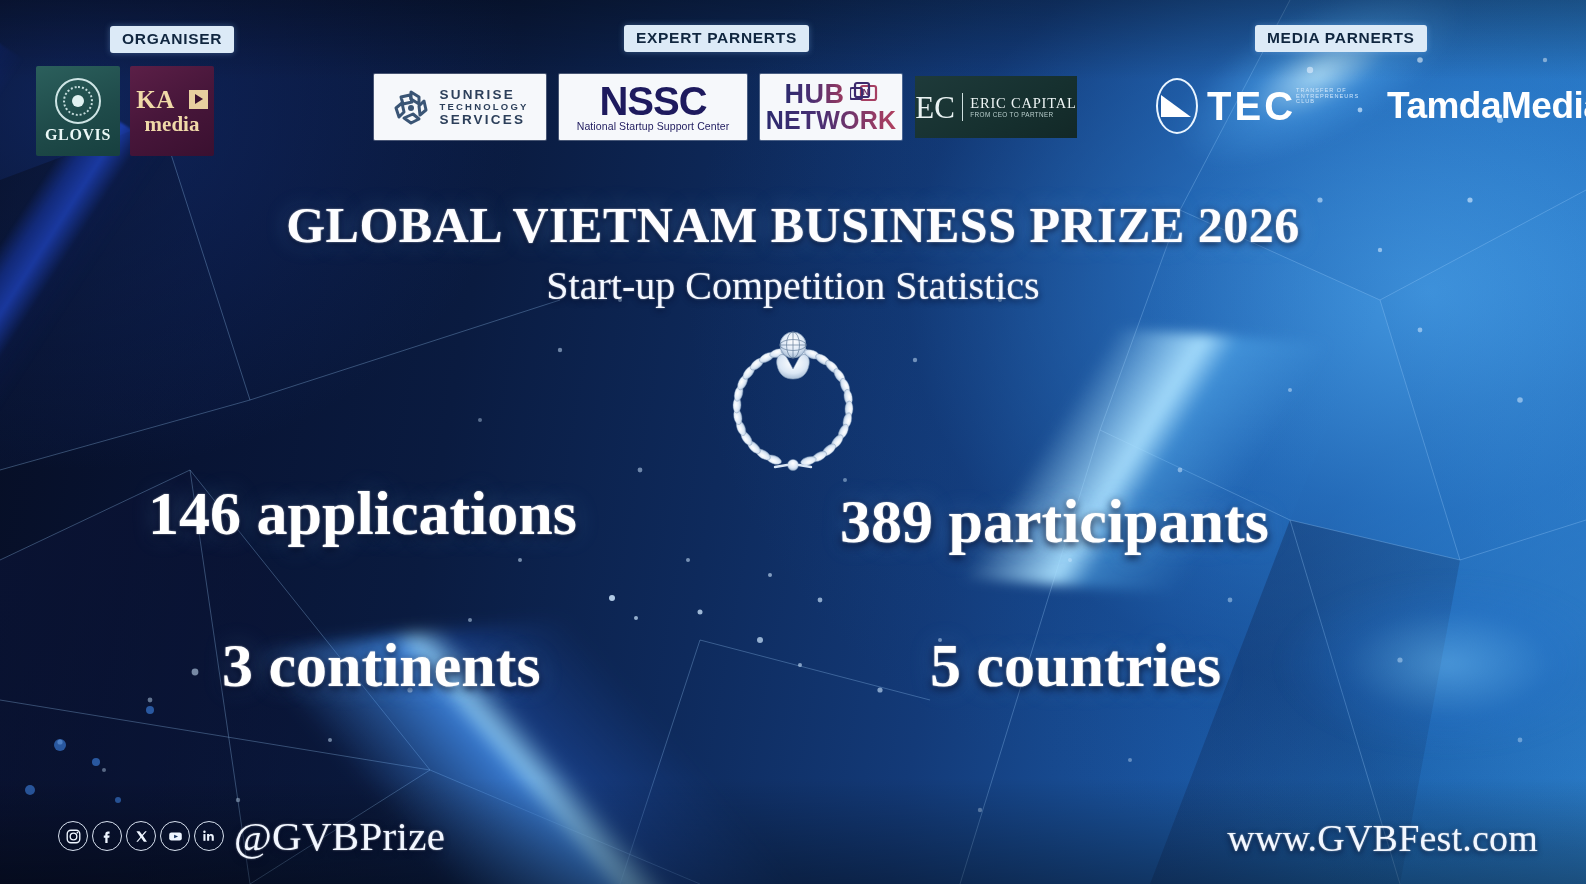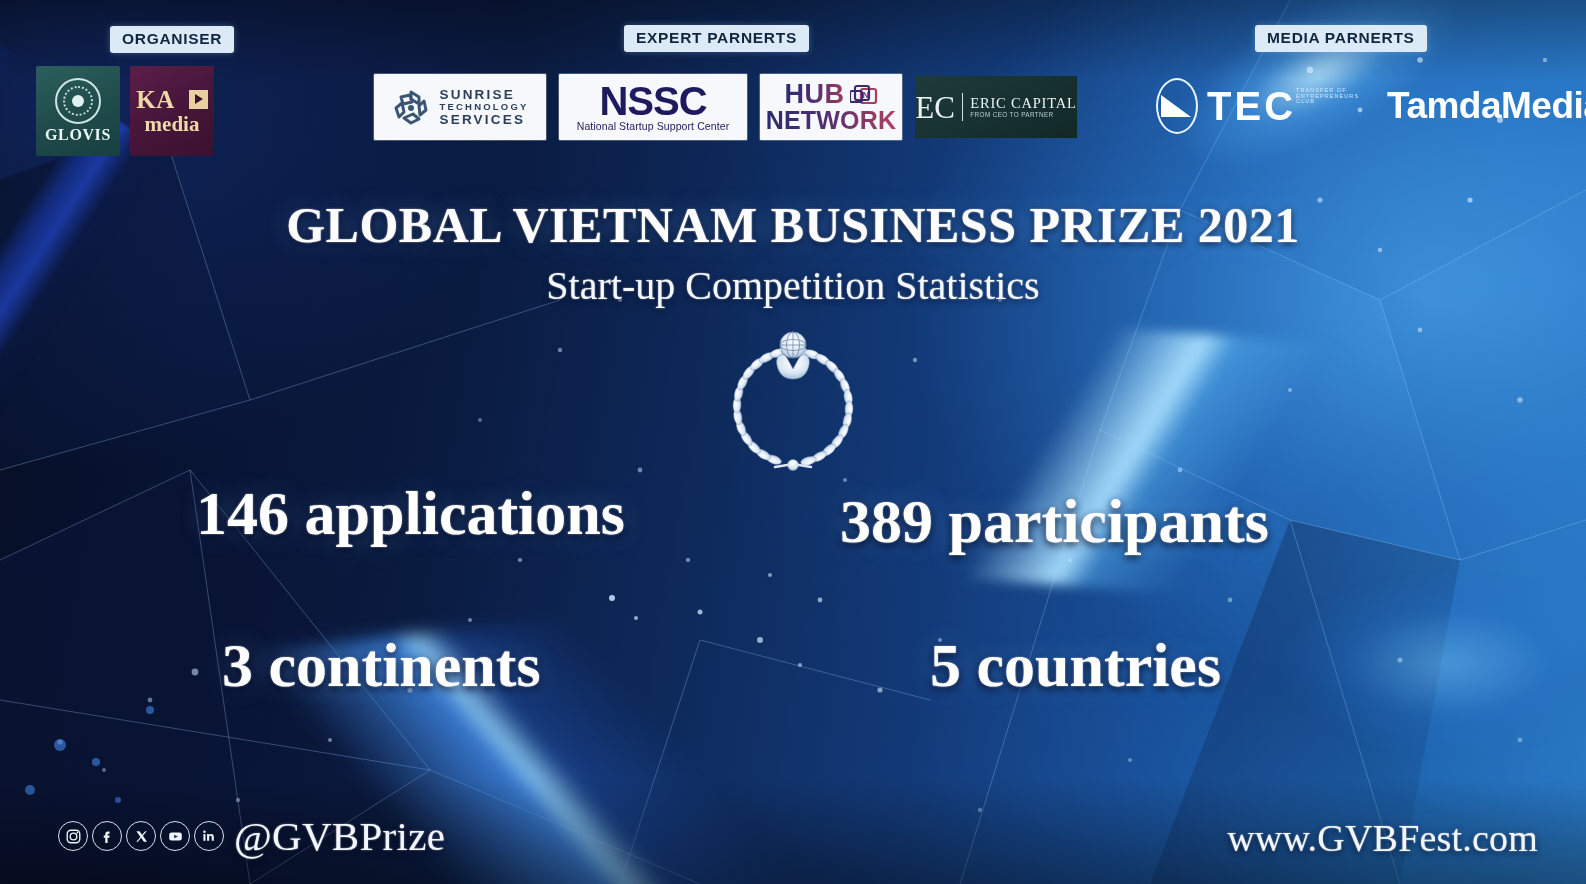--- a/index.html
+++ b/index.html
@@ -274,21 +274,21 @@
     font-weight: 800; font-size: 40px; line-height: 0.98;
     color: #1e1a5e; letter-spacing: -1px;
   }
   .nssc-sub {
     font-family: "Liberation Sans", sans-serif;
     font-size: 10.5px; color: #1e1a5e; letter-spacing: 0.1px;
     margin-top: -1px;
   }
 
   .plate-hub { width: 142px; height: 66px; flex-direction: column; gap: 0; }
-  .hub-top { display: flex; align-items: flex-end; gap: 5px; }
+  .hub-top { display: flex; align-items: flex-start; gap: 5px; }
   .hub-word {
     font-family: "Liberation Sans", sans-serif;
     font-weight: 700; font-size: 27px; line-height: 1;
     letter-spacing: 0.5px;
     background: linear-gradient(90deg, #2b2a6e 0%, #4d2f72 45%, #9c3a5e 100%);
     -webkit-background-clip: text; background-clip: text;
     color: transparent;
   }
   .hub-icon { width: 28px; height: 24px; position: relative; }
   .hub-net {
@@ -397,21 +397,21 @@
   
   .stats { position: absolute; left: 0; right: 0; top: 478px; }
   .stat {
     position: absolute;
     font-family: "Liberation Serif", serif;
     font-weight: 700;
     color: #ffffff;
     white-space: nowrap;
     text-shadow: 0 0 2px rgba(255,255,255,0.55), 0 3px 9px rgba(0,8,35,0.9), 0 0 26px rgba(130,195,255,0.3);
   }
-  #stat-applications  { left: 148px;  top: 0px;   font-size: 62px; margin-left: 48px; }
+  #stat-applications  { left: 148px;  top: 0px;   font-size: 62px; }
   #stat-participants  { left: 840px;  top: 8px;   font-size: 62px; }
   #stat-continents    { left: 222px;  top: 152px; font-size: 62px; }
   #stat-countries     { left: 930px;  top: 152px; font-size: 62px; }
 
   
   .footer-left {
     position: absolute;
     left: 58px; bottom: 24px;
     display: flex; align-items: center; gap: 4px;
   }
@@ -641,21 +641,21 @@
           </span>
           <span class="tec-txt">
             <span class="tec-main">TEC</span>
             <span class="tec-sub">TRANSFER OF ENTREPRENEURS CLUB</span>
           </span>
         </div>
         <div class="tamda">TamdaMedia</div>
       </div>
     </div>
 
-    <div class="title-main">GLOBAL VIETNAM BUSINESS PRIZE 2021</div>
+    <div class="title-main">GLOBAL VIETNAM BUSINESS PRIZE 2026</div>
     <div class="title-sub">Start-up Competition Statistics</div>
 
     <div class="emblem">
       <svg viewBox="0 0 160 155">
         <defs>
           <radialGradient id="silver" cx="50%" cy="35%" r="70%">
             <stop offset="0%" stop-color="#ffffff"></stop>
             <stop offset="60%" stop-color="#dbe7f5"></stop>
             <stop offset="100%" stop-color="#9db4cf"></stop>
           </radialGradient>

